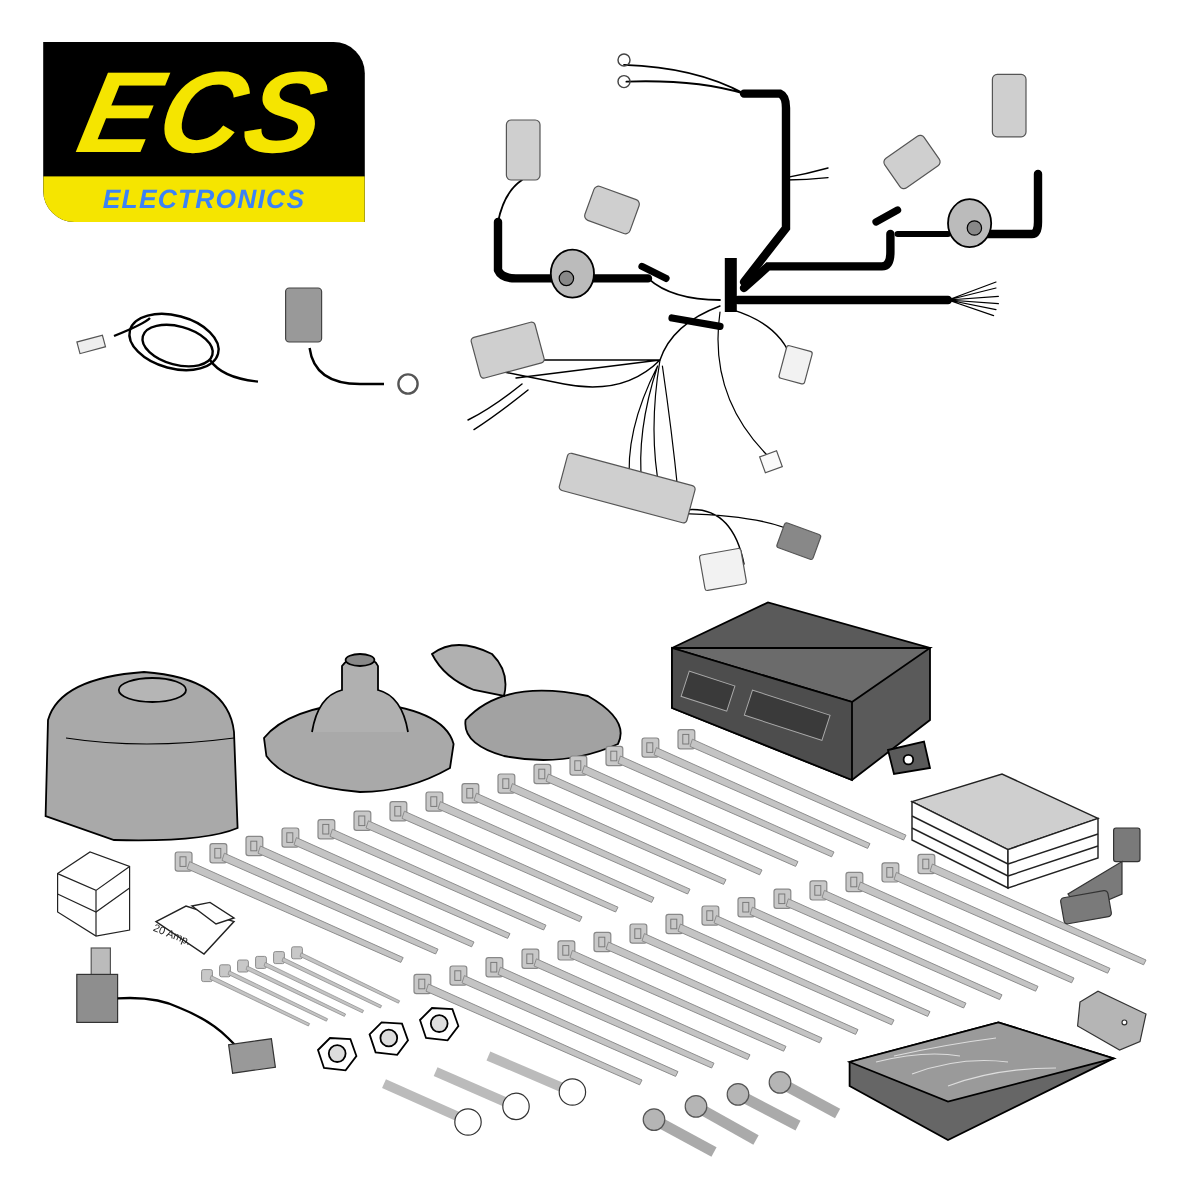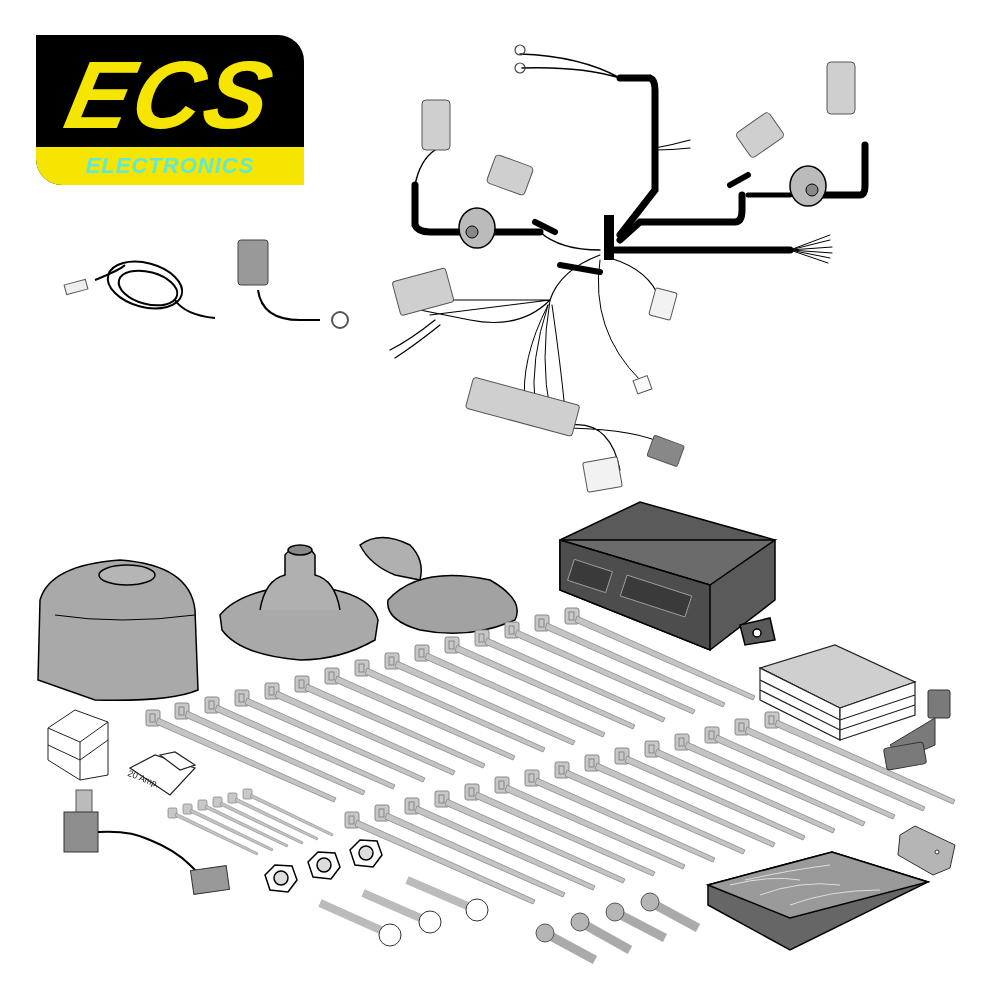--- a/index.html
+++ b/index.html
@@ -1,20 +1,20 @@
 <!DOCTYPE html>
 <html><head>
 <meta charset="utf-8">
 <style>
   html, body { margin: 0; padding: 0; background: #ffffff; }
   body { width: 1000px; height: 1000px; position: relative; overflow: hidden; font-family: "Liberation Sans", sans-serif; }
   .logo { position: absolute; left: 36px; top: 35px; width: 268px; height: 150px; background: #000; border-radius: 0 26px 0 26px; overflow: hidden; }
   .logo-mark { position: absolute; left: 0; right: 0; top: 6px; height: 108px; text-align: center; color: #f5e500; font-family: "Liberation Sans", sans-serif; font-weight: 700; font-style: italic; font-size: 96px; letter-spacing: 2px; line-height: 108px; transform: skewX(-12deg); }
   .logo-band { position: absolute; left: 0; right: 0; bottom: 0; height: 38px; background: #f5e500; }
-  .logo-sub { position: absolute; left: 0; right: 0; bottom: 0; height: 38px; line-height: 38px; text-align: center; color: #5eead4; font-weight: 700; font-style: italic; font-size: 22px; letter-spacing: 1px; }
+  .logo-sub { position: absolute; left: 0; right: 0; bottom: 0; height: 38px; line-height: 38px; text-align: center; color: #3b82f6; font-weight: 700; font-style: italic; font-size: 22px; letter-spacing: 1px; }
   svg.art { position: absolute; left: 0; top: 0; }
   .fuse-label { position: absolute; left: 130px; top: 768px; font-size: 9px; color: #222; transform: rotate(22deg); transform-origin: left top; }
 </style>
 </head>
 <body>
 
 <div class="logo">
   <div class="logo-mark">ECS</div>
   <div class="logo-band"></div>
   <div class="logo-sub">ELECTRONICS</div>

